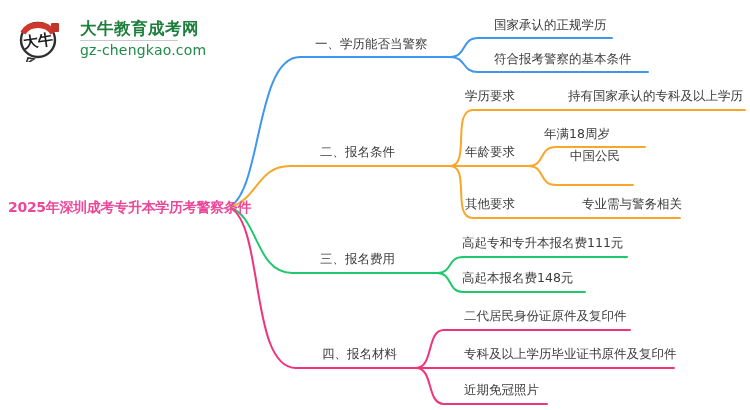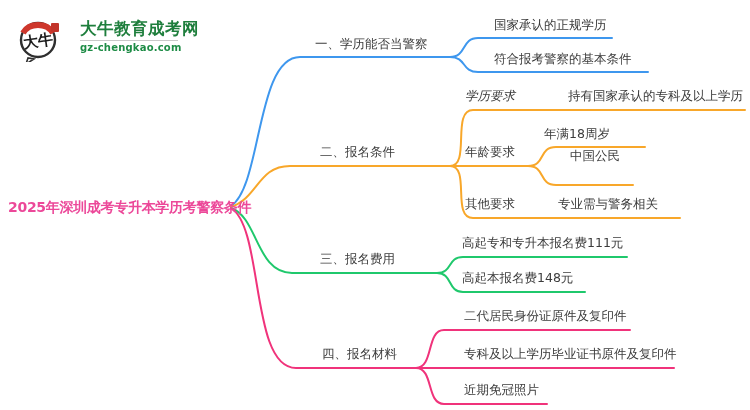--- a/index.html
+++ b/index.html
@@ -7,21 +7,21 @@
   body { background:#ffffff; font-family:"DejaVu Sans", sans-serif; overflow:hidden; }
   .canvas { position:relative; width:750px; height:410px; background:#ffffff; }
   .wires { position:absolute; left:0; top:0; width:750px; height:410px; }
   .node { position:absolute; white-space:nowrap; color:#3b3b3b; font-size:12.5px; line-height:16px; }
   .root-node { font-size:14px; font-weight:bold; line-height:18px; color:#ec4899; letter-spacing:-0.3px; }
   
   .logo { position:absolute; left:18px; top:14px; width:220px; height:50px; }
   .logo-badge { position:absolute; left:0; top:2px; width:44px; height:46px; }
   .logo-name { position:absolute; left:62px; top:4px; font-size:16.5px; font-weight:bold; color:#1e7e3c; letter-spacing:0.5px; }
   .logo-rule { position:absolute; left:62px; top:26px; width:98px; height:1px; background:#c9c9c9; }
-  .logo-domain { position:absolute; left:62px; top:28px; font-size:10px; font-weight:bold; color:#1e8c46; letter-spacing:0.2px; }
+  .logo-domain { position:absolute; left:62px; top:28px; font-size:14px; font-weight:normal; color:#1e8c46; letter-spacing:0.2px; }
 </style>
 </head>
 <body>
 
 <div class="canvas">
 
   <svg class="wires" viewBox="0 0 750 410" fill="none" stroke-width="2" stroke-linecap="round">
 
     <g stroke="#3e97ee">
       <path d="M 231,206 C 262,186 256,57 300,57 L 450,57"></path>
@@ -65,27 +65,27 @@
     <div class="logo-domain">gz-chengkao.com</div>
   </div>
 
   <div class="node root-node" style="left:8px; top:198px;">2025年深圳成考专升本学历考警察条件</div>
 
   <div class="node" style="left:315px; top:36px;">一、学历能否当警察</div>
   <div class="node" style="left:494px; top:17px;text-align:center;">国家承认的正规学历</div>
   <div class="node" style="left:494px; top:51px;">符合报考警察的基本条件</div>
 
   <div class="node" style="left:320px; top:144px;">二、报名条件</div>
-  <div class="node" style="left:465px; top:88px;font-style:italic;">学历要求</div>
+  <div class="node" style="left:465px; top:88px;">学历要求</div>
   <div class="node" style="left:568px; top:88px;">持有国家承认的专科及以上学历</div>
   <div class="node" style="left:465px; top:144px;">年龄要求</div>
   <div class="node" style="left:544px; top:126px;">年满18周岁</div>
   <div class="node" style="left:570px; top:148px;">中国公民</div>
   <div class="node" style="left:465px; top:196px;">其他要求</div>
-  <div class="node" style="left:558px; top:196px;">专业需与警务相关</div>
+  <div class="node" style="left:582px; top:196px;">专业需与警务相关</div>
 
   <div class="node" style="left:320px; top:251px;">三、报名费用</div>
   <div class="node" style="left:462px; top:235px;">高起专和专升本报名费111元</div>
   <div class="node" style="left:462px; top:270px;">高起本报名费148元</div>
 
   <div class="node" style="left:322px; top:346px;">四、报名材料</div>
   <div class="node" style="left:464px; top:308px;">二代居民身份证原件及复印件</div>
   <div class="node" style="left:464px; top:346px;">专科及以上学历毕业证书原件及复印件</div>
   <div class="node" style="left:464px; top:382px;">近期免冠照片</div>
 

